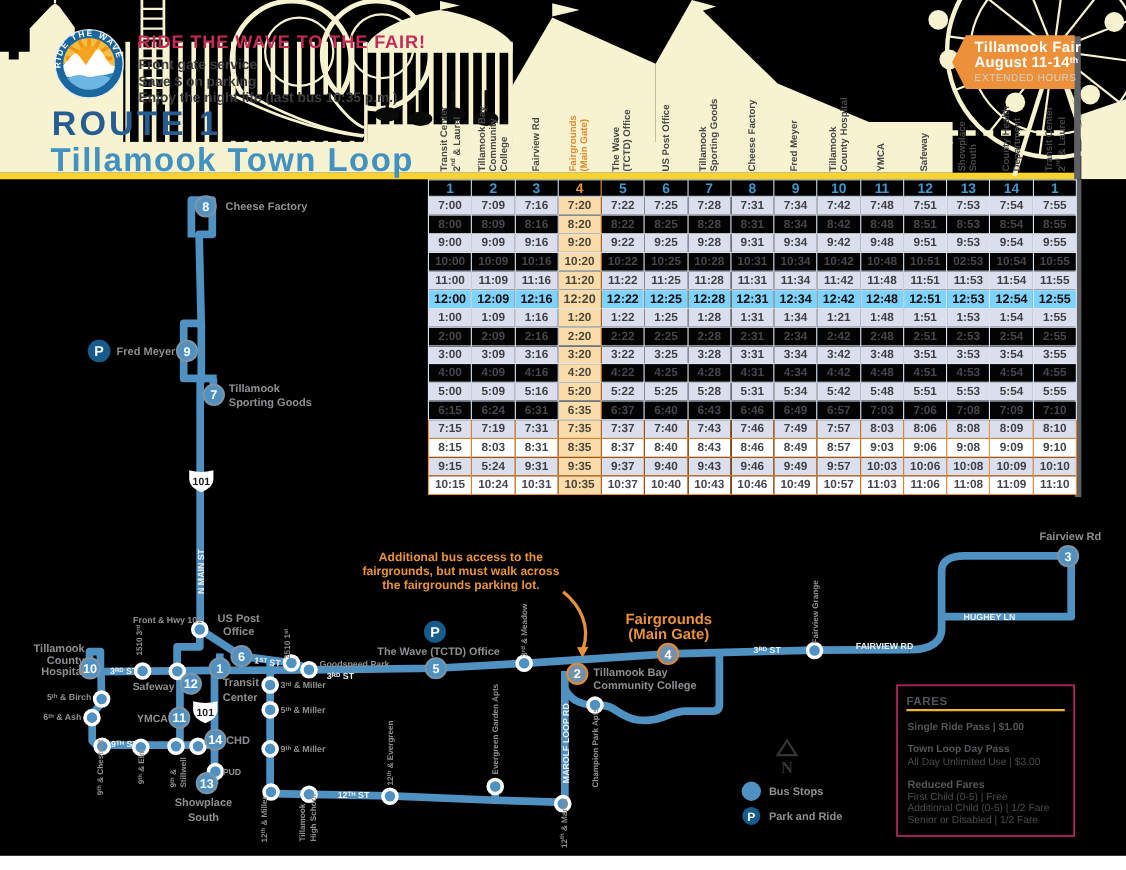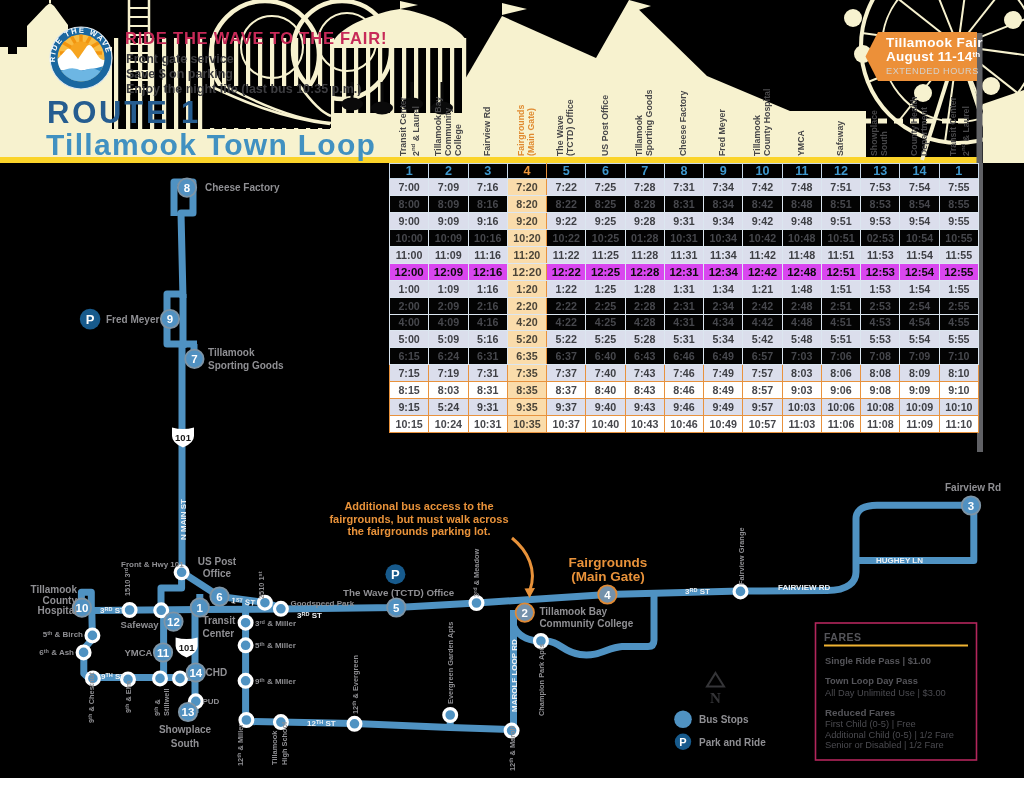--- a/index.html
+++ b/index.html
@@ -10,21 +10,21 @@
 #hdr{position:absolute;left:0;top:0;}
 #map{position:absolute;left:0;top:163px;}
 .sched{position:absolute;left:389px;top:163px;width:590px;border-collapse:collapse;
   table-layout:fixed;font-family:"Liberation Sans",sans-serif;}
 .sched td{height:15.95px;text-align:center;vertical-align:middle;
   font-size:10.7px;font-weight:bold;border:1px solid #dce6f0;padding:0;overflow:hidden;}
 .sched tr.hdr td{background:#000;color:#3e97cd;font-size:12.6px;height:14px;border-color:#c8d9ea;}
 .sched tr.hdr td.c4h{color:#ee9638;border-left-color:#e8923d;border-right-color:#e8923d;}
 .sched tr.lav td{background:#dbdeec;color:#3e3f44;}
 .sched tr.blk td{background:#030303;color:#46474c;}
-.sched tr.wht td{background:#d946ef;color:#0b0b0b;font-size:11.4px;}
+.sched tr.wht td{background:#7dd3fc;color:#0b0b0b;font-size:11.4px;}
 .sched tr.lavO td{background:#dbdeec;color:#3e3f44;border-color:#e8923d;}
 .sched tr.blkO td{background:#ffffff;color:#46474c;border-color:#e8923d;}
 .sched td.c4{background:#fadcab !important;color:#4a4438 !important;
   border-left-color:#e8923d;border-right-color:#e8923d;margin-left:16px;}
 .vlab{position:absolute;top:156px;transform:rotate(-90deg);transform-origin:0 0;
   white-space:nowrap;font-size:8.8px;font-weight:bold;line-height:9.8px;letter-spacing:0px;}
 .vlab sup{font-size:6px;}
 </style></head><body>
 <div id="page">
 
@@ -539,21 +539,21 @@
           <td>9:54</td>
           <td>9:55</td>
         </tr>
         <tr class="blk">
           <td>10:00</td>
           <td>10:09</td>
           <td>10:16</td>
           <td class="c4">10:20</td>
           <td>10:22</td>
           <td>10:25</td>
-          <td>01:28</td>
+          <td>10:28</td>
           <td>10:31</td>
           <td>10:34</td>
           <td>10:42</td>
           <td>10:48</td>
           <td>10:51</td>
           <td>02:53</td>
           <td>10:54</td>
           <td>10:55</td>
         </tr>
         <tr class="lav">
@@ -616,20 +616,37 @@
           <td>2:25</td>
           <td>2:28</td>
           <td>2:31</td>
           <td>2:34</td>
           <td>2:42</td>
           <td>2:48</td>
           <td>2:51</td>
           <td>2:53</td>
           <td>2:54</td>
           <td>2:55</td>
+        </tr>
+        <tr class="lav">
+          <td>3:00</td>
+          <td>3:09</td>
+          <td>3:16</td>
+          <td class="c4">3:20</td>
+          <td>3:22</td>
+          <td>3:25</td>
+          <td>3:28</td>
+          <td>3:31</td>
+          <td>3:34</td>
+          <td>3:42</td>
+          <td>3:48</td>
+          <td>3:51</td>
+          <td>3:53</td>
+          <td>3:54</td>
+          <td>3:55</td>
         </tr>
         <tr class="blk">
           <td>4:00</td>
           <td>4:09</td>
           <td>4:16</td>
           <td class="c4">4:20</td>
           <td>4:22</td>
           <td>4:25</td>
           <td>4:28</td>
           <td>4:31</td>

